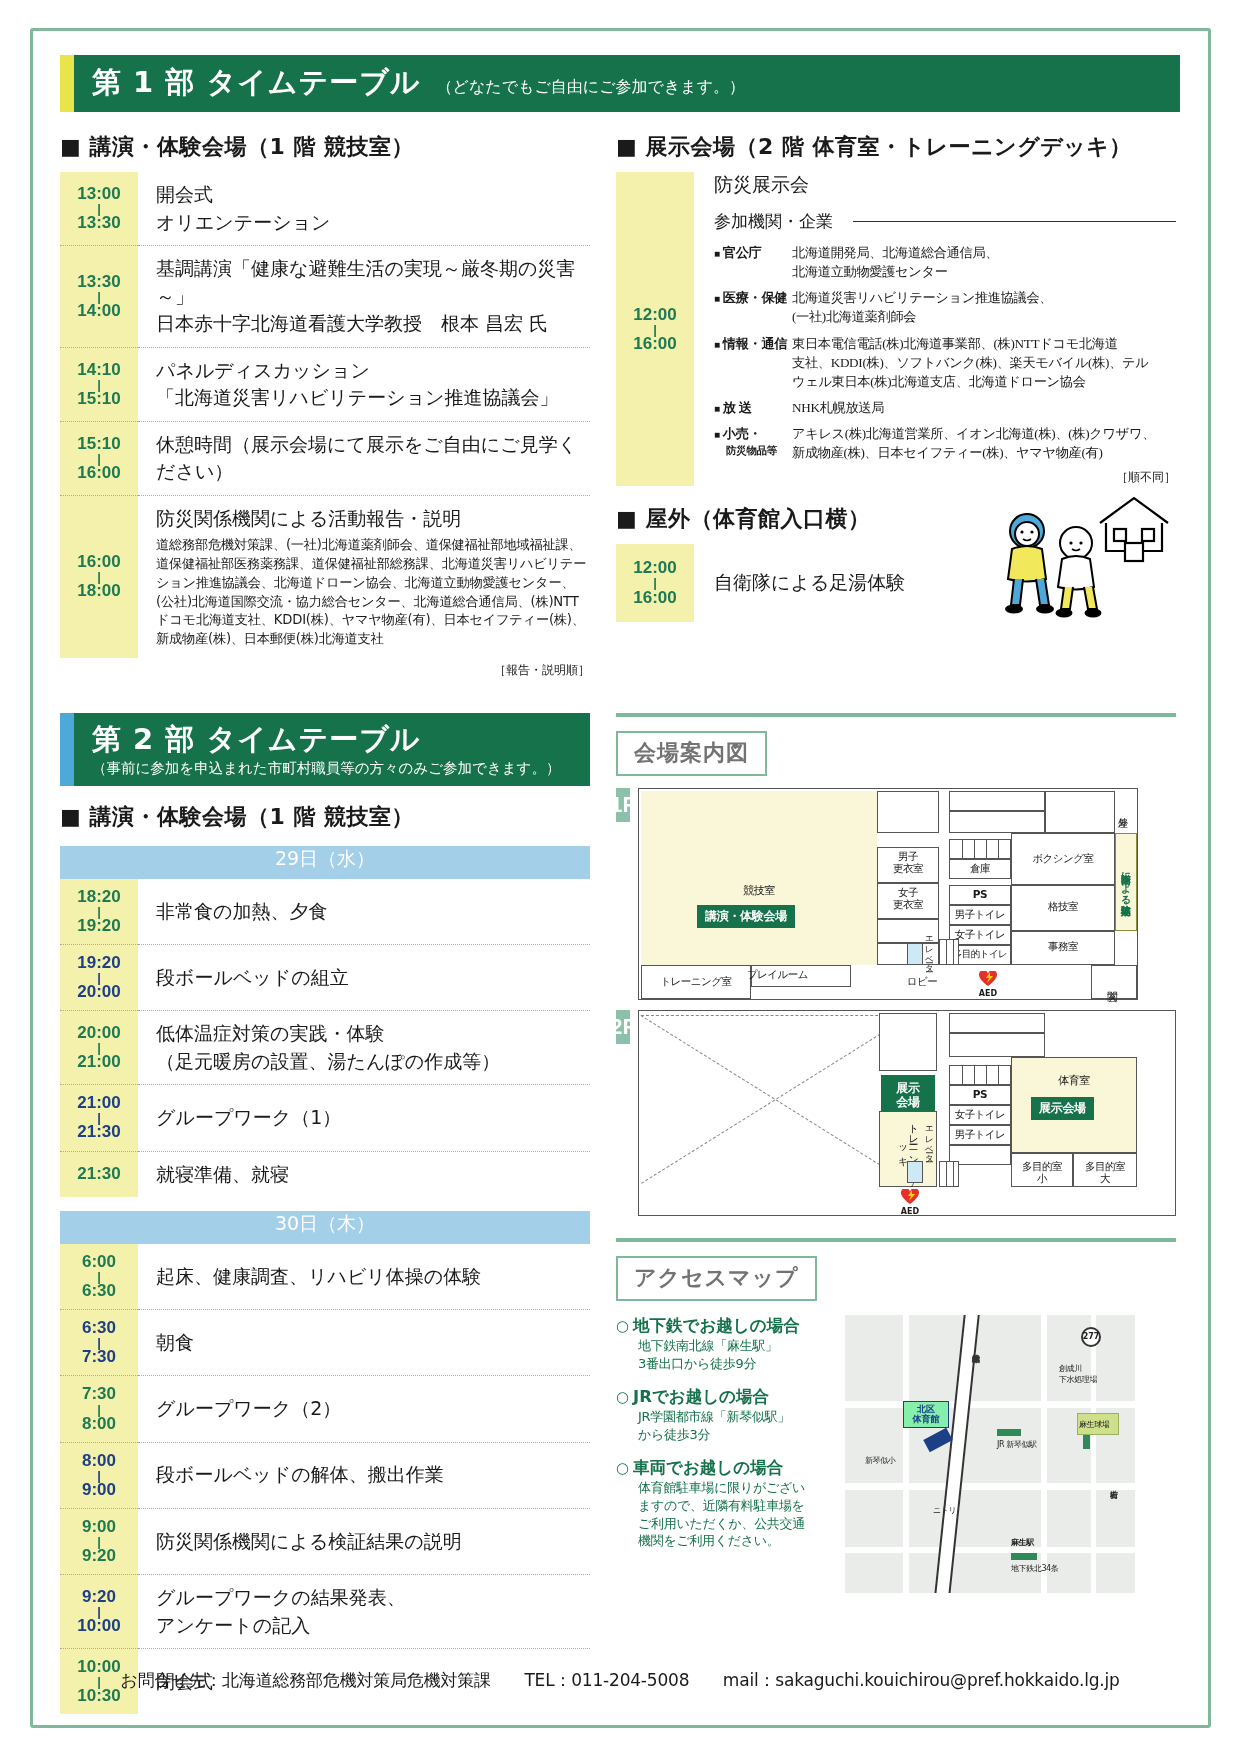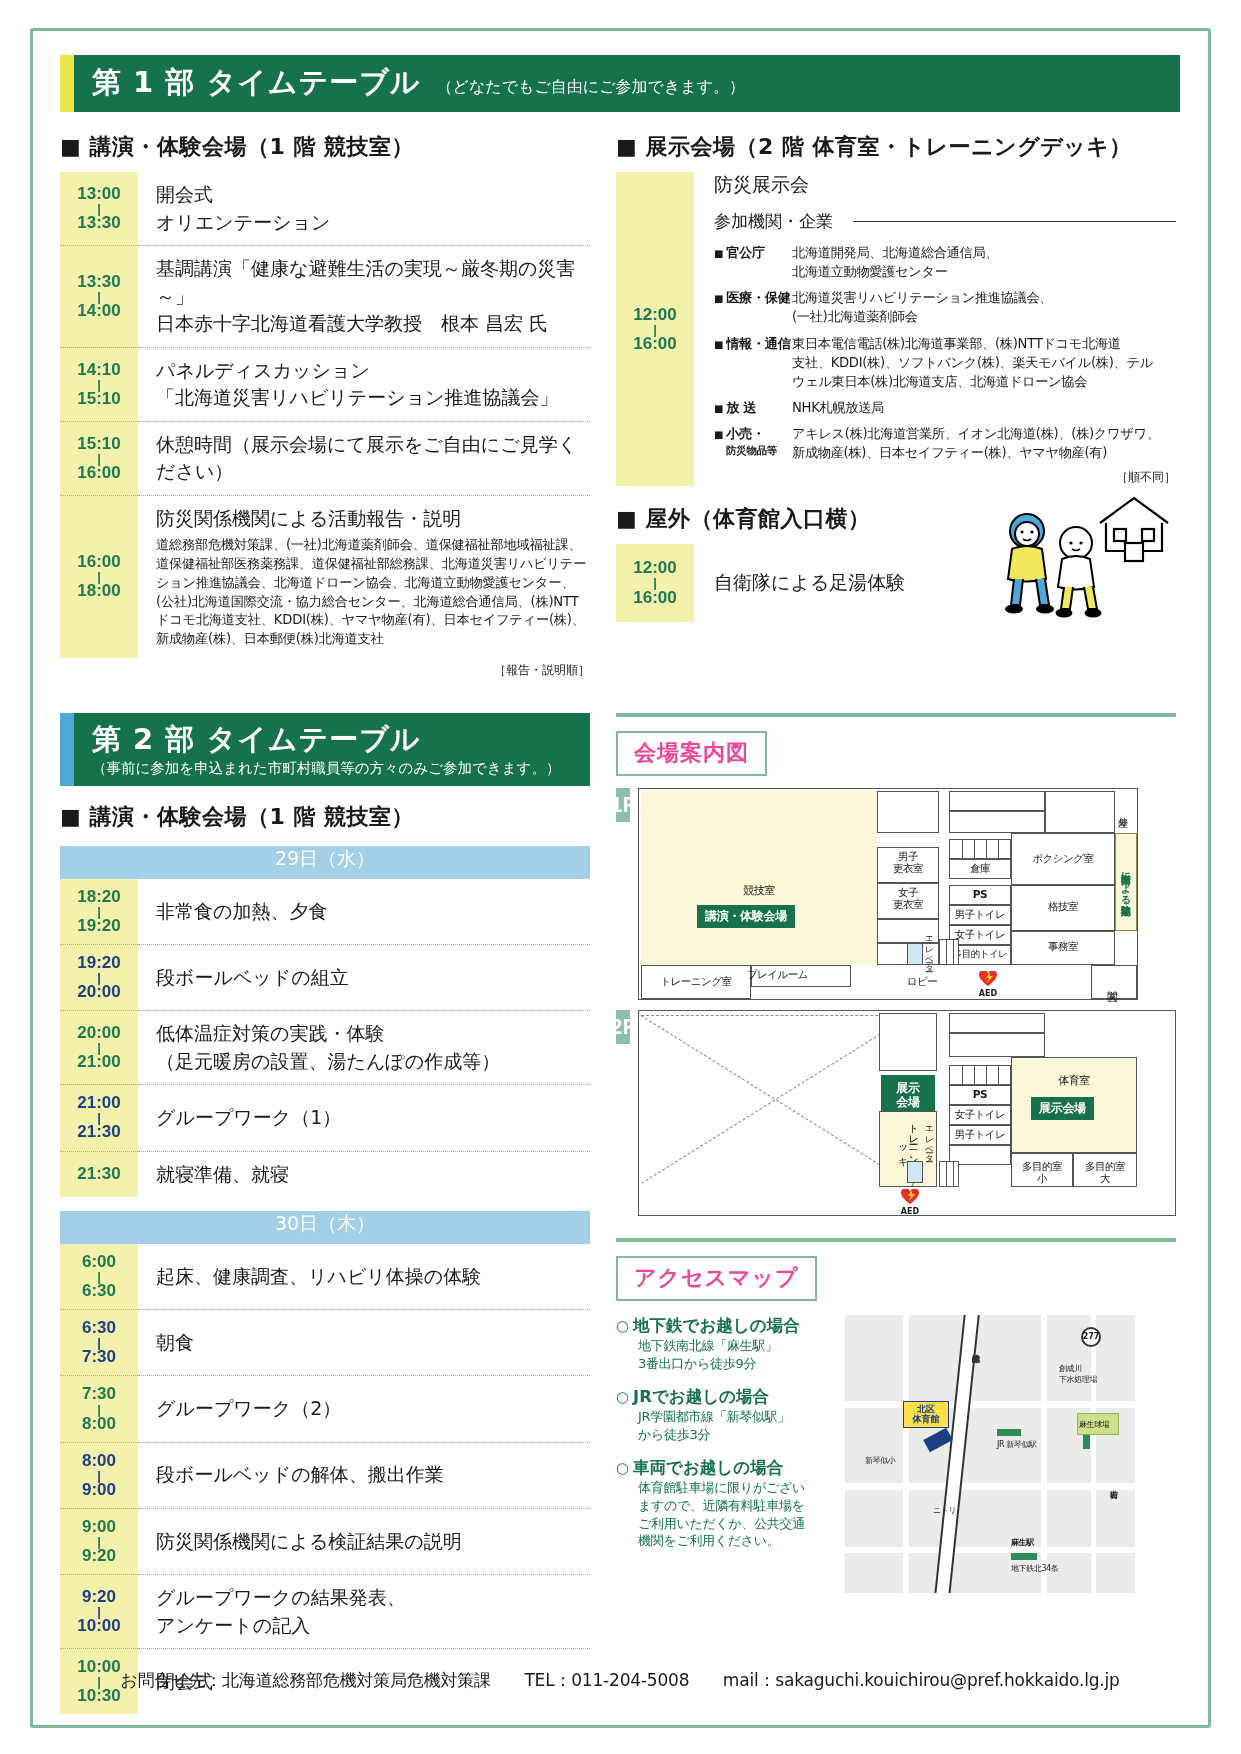--- a/index.html
+++ b/index.html
@@ -64,21 +64,21 @@
   
   .exhibit { display: flex; }
   .exhibit .tcol {
     background: #f4f1ac; width: 78px; display: flex; align-items: center;
     justify-content: center; text-align: center;
     font-size: 17px; font-weight: bold; line-height: 1.18;
     font-family: "Liberation Sans", sans-serif;
   }
   .exhibit .tcol .t-g { color: #1d7a52; display: block; }
   .exhibit .tcol .dash { display: block; color: #1d7a52; font-size: 13px; line-height: 0.7; }
-  .exhibit .ecol { padding-left: 20px; flex: 1; }
+  .exhibit .ecol { padding-left: 20px; flex: 1; font-family: Liberation Serif, serif; }
   .ex-title { font-size: 19px; margin-bottom: 12px; }
   .ex-sub { font-size: 17px; display: flex; align-items: center; gap: 20px; margin-bottom: 10px; }
   .ex-sub .line { flex: 1; height: 1px; background: #333; }
   .ex-item { display: flex; margin-bottom: 7px; font-size: 13.2px; line-height: 1.45; }
   .ex-cat { width: 78px; flex-shrink: 0; font-weight: bold; letter-spacing: -0.3px; }
   .ex-cat .sq { font-size: 10px; margin-right: 3px; }
   .ex-cat .tiny { display: block; font-size: 10.5px; padding-left: 12px; }
   .ex-val { flex: 1; letter-spacing: -0.3px; }
 
   
@@ -95,21 +95,21 @@
   
   .daybar {
     background: #a3cfe8; color: #fff; text-align: center;
     font-size: 19px; padding: 0 0 7px 0; margin: 14px 0 0 0; font-weight: normal;
   }
   .daybar:first-of-type { margin-top: 8px; }
 
   
   .rule-green { height: 4px; background: #7fb89a; margin-bottom: 14px; }
   .boxtitle {
-    display: inline-block; border: 2px solid #7fb89a; color: #ec4899;
+    display: inline-block; border: 2px solid #7fb89a; color: #737373;
     font-size: 22px; font-weight: bold; padding: 5px 16px 6px 16px; letter-spacing: 1px;
   }
 
   
   .floor-wrap { display: flex; gap: 8px; margin-top: 12px; }
   .floor-tag {
     background: #8cc0a8; color: #fff; font-weight: bold; font-size: 22px;
     width: 14px; height: 34px; display: flex; align-items: center; justify-content: center;
     font-family: "Liberation Sans", sans-serif; flex-shrink: 0;
   }
@@ -146,21 +146,21 @@
 
   
   .minimap { position: relative; width: 290px; height: 278px; background: #eef0ef; overflow: hidden; }
   .minimap .road { position: absolute; background: #fff; }
   .minimap .blk { position: absolute; background: #dfe6e2; }
   .minimap .rail { position: absolute; background: #fff; border-left: 2px solid #333; border-right: 2px solid #333; }
   .minimap .mlbl { position: absolute; font-size: 8px; color: #222; white-space: nowrap; letter-spacing: -0.4px; }
   .minimap .mlbl.v { writing-mode: vertical-rl; }
   .minimap .navy { position: absolute; background: #1c3f86; }
   .minimap .gym-label {
-    position: absolute; background: #fde047; border: 1px solid #1c3f86; color: #1c3f86;
+    position: absolute; background: #86efac; border: 1px solid #1c3f86; color: #1c3f86;
     font-size: 9px; font-weight: bold; text-align: center; line-height: 1.15; padding: 2px 3px;
   }
   .minimap .grn { position: absolute; background: #2e8b57; }
   .minimap .ylw { position: absolute; background: #cfe08a; border: 1px solid #9ab060; }
   .minimap .hwy {
     position: absolute; background: #fff; border: 2px solid #333; border-radius: 50%;
     width: 20px; height: 20px; font-size: 8px; font-weight: bold;
     display: flex; align-items: center; justify-content: center;
   }
 

